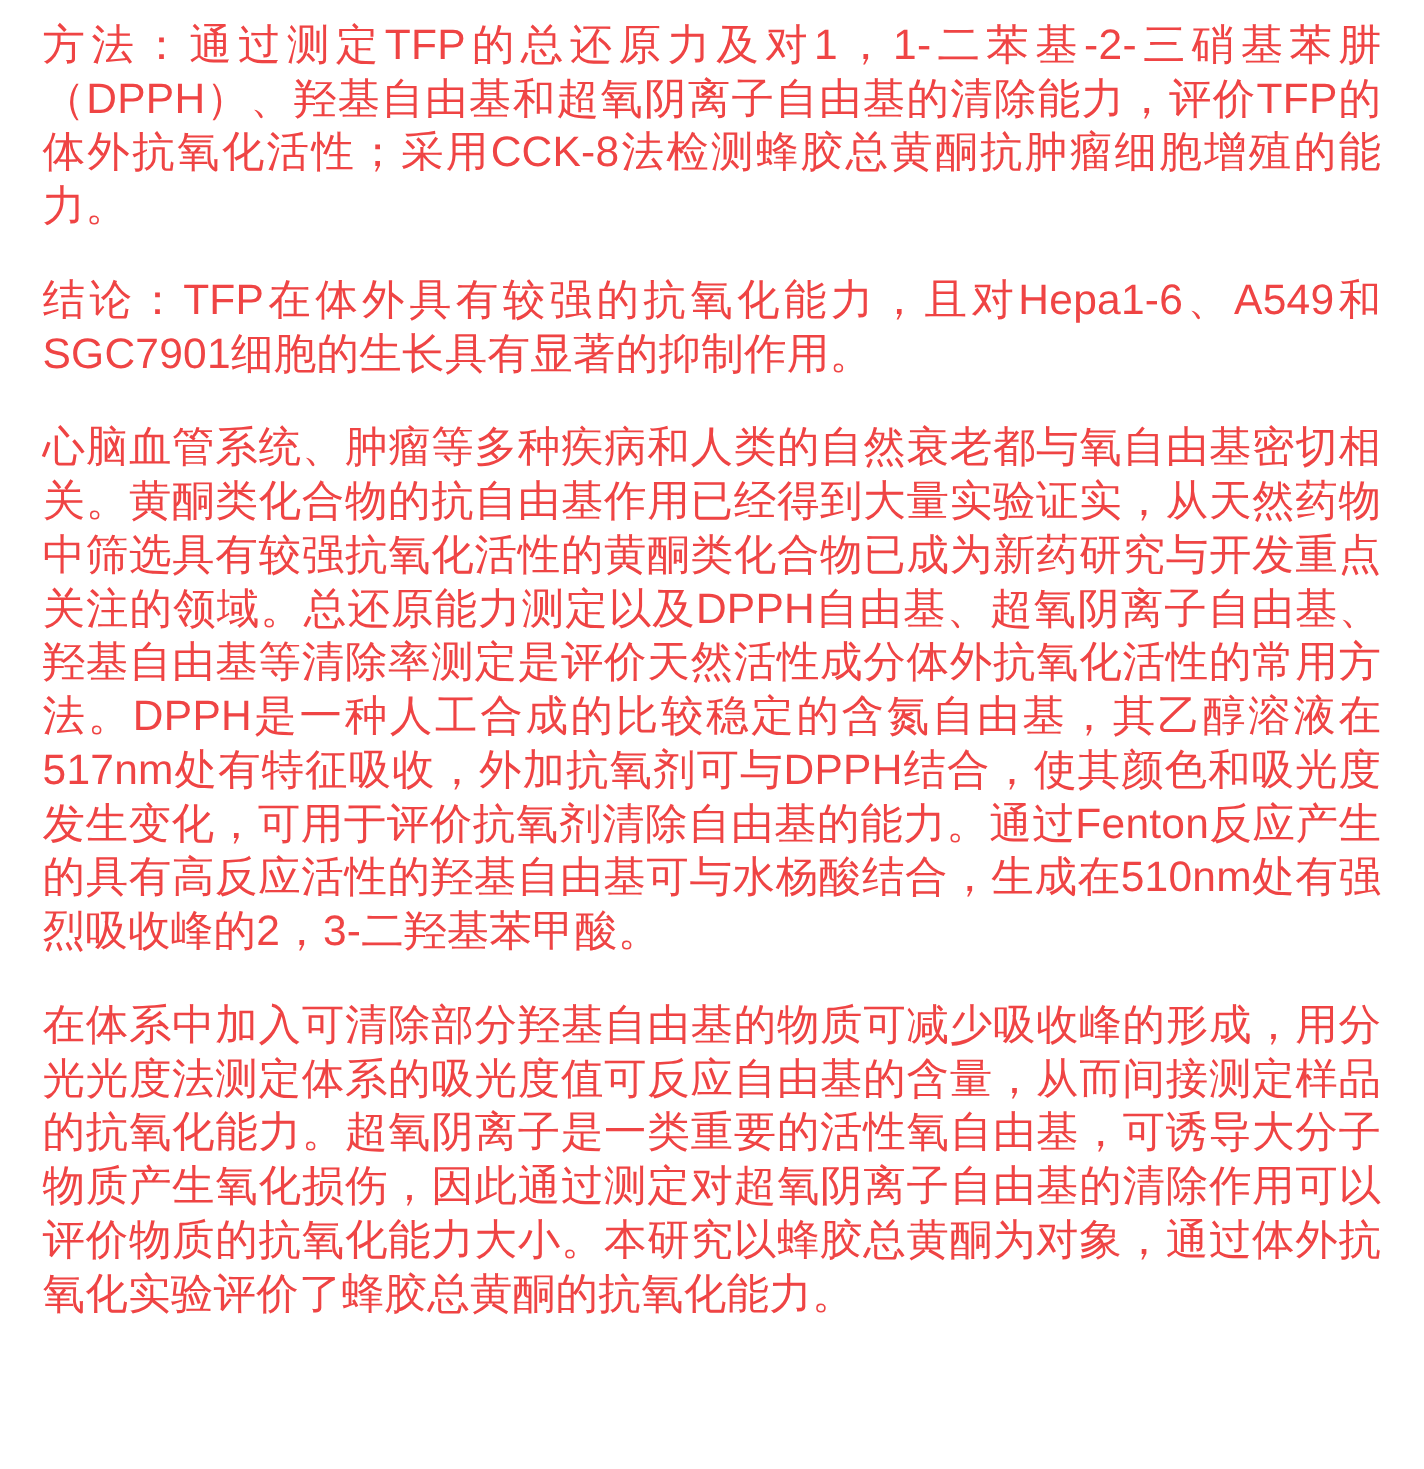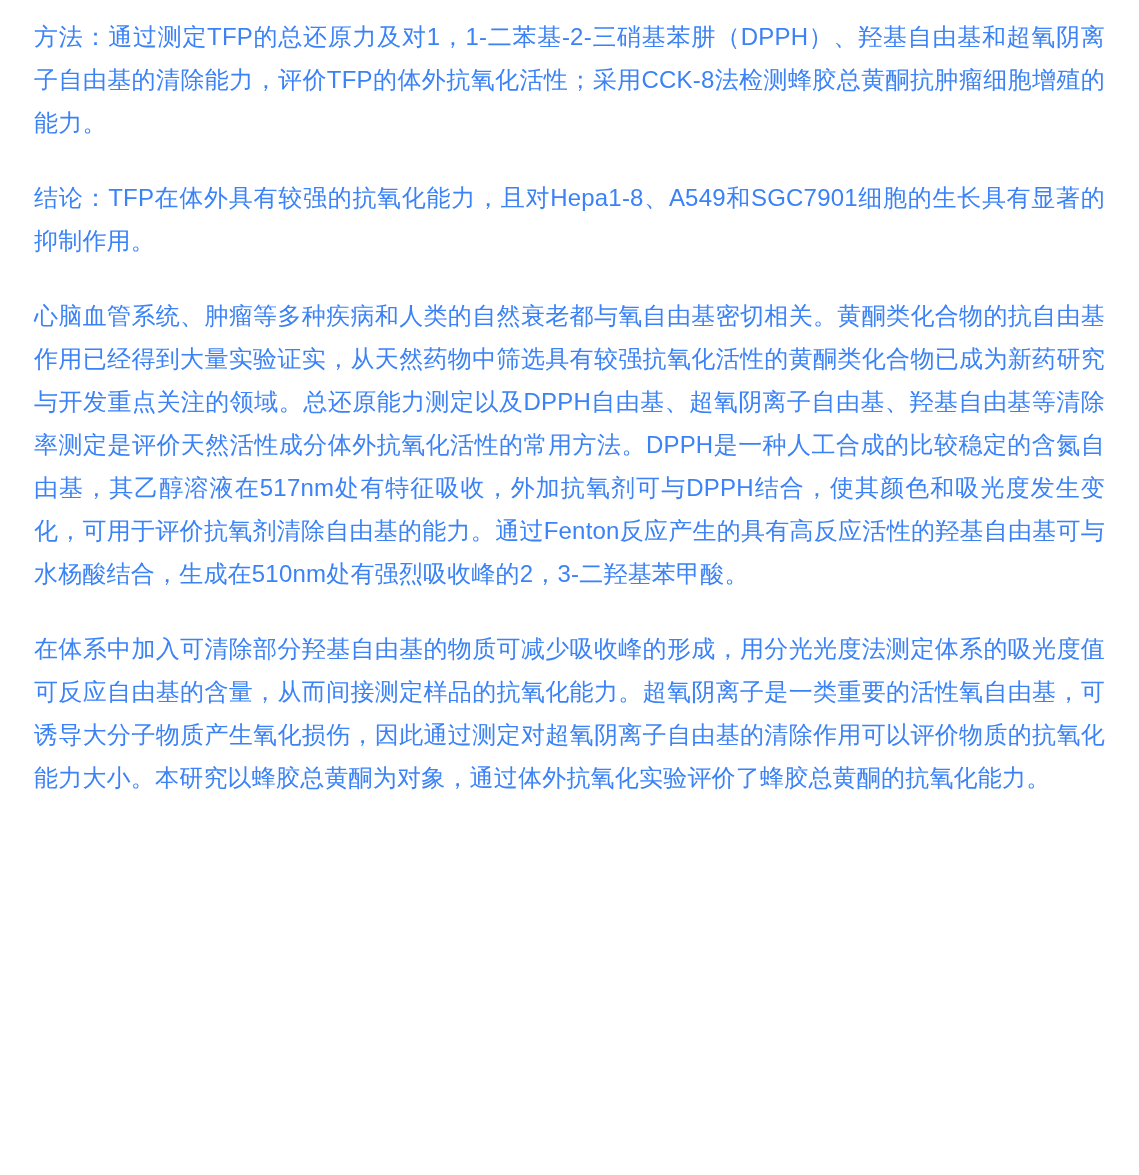--- a/index.html
+++ b/index.html
@@ -14,35 +14,35 @@
   }
   .page {
     box-sizing: border-box;
     width: 1139px;
     min-height: 1175px;
     padding: 15px 34px 20px 34px;
     background: #ffffff;
   }
   .article p {
     margin: 0 0 32px 0;
-    font-size: 24px;
+    font-size: 34px;
     line-height: 43px;
-    color: #3b82f6;
+    color: #ef4444;
     text-align: justify;
     text-justify: inter-ideograph;
     word-break: break-word;
     letter-spacing: 0.2px;
   }
   .article p:last-child {
     margin-bottom: 0;
   }
 </style>
 </head>
 <body>
 
 <div class="page">
   <div class="article">
     <p>方法：通过测定TFP的总还原力及对1，1-二苯基-2-三硝基苯肼（DPPH）、羟基自由基和超氧阴离子自由基的清除能力，评价TFP的体外抗氧化活性；采用CCK-8法检测蜂胶总黄酮抗肿瘤细胞增殖的能力。</p>
-    <p>结论：TFP在体外具有较强的抗氧化能力，且对Hepa1-8、A549和SGC7901细胞的生长具有显著的抑制作用。</p>
+    <p>结论：TFP在体外具有较强的抗氧化能力，且对Hepa1-6、A549和SGC7901细胞的生长具有显著的抑制作用。</p>
     <p>心脑血管系统、肿瘤等多种疾病和人类的自然衰老都与氧自由基密切相关。黄酮类化合物的抗自由基作用已经得到大量实验证实，从天然药物中筛选具有较强抗氧化活性的黄酮类化合物已成为新药研究与开发重点关注的领域。总还原能力测定以及DPPH自由基、超氧阴离子自由基、羟基自由基等清除率测定是评价天然活性成分体外抗氧化活性的常用方法。DPPH是一种人工合成的比较稳定的含氮自由基，其乙醇溶液在517nm处有特征吸收，外加抗氧剂可与DPPH结合，使其颜色和吸光度发生变化，可用于评价抗氧剂清除自由基的能力。通过Fenton反应产生的具有高反应活性的羟基自由基可与水杨酸结合，生成在510nm处有强烈吸收峰的2，3-二羟基苯甲酸。</p>
     <p>在体系中加入可清除部分羟基自由基的物质可减少吸收峰的形成，用分光光度法测定体系的吸光度值可反应自由基的含量，从而间接测定样品的抗氧化能力。超氧阴离子是一类重要的活性氧自由基，可诱导大分子物质产生氧化损伤，因此通过测定对超氧阴离子自由基的清除作用可以评价物质的抗氧化能力大小。本研究以蜂胶总黄酮为对象，通过体外抗氧化实验评价了蜂胶总黄酮的抗氧化能力。</p>
   </div>
 </div>
 
 </body></html>

